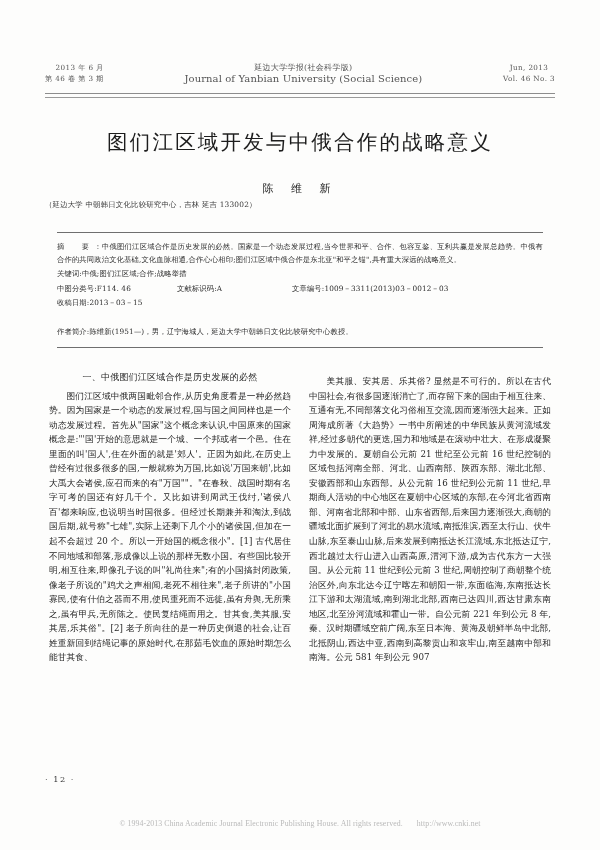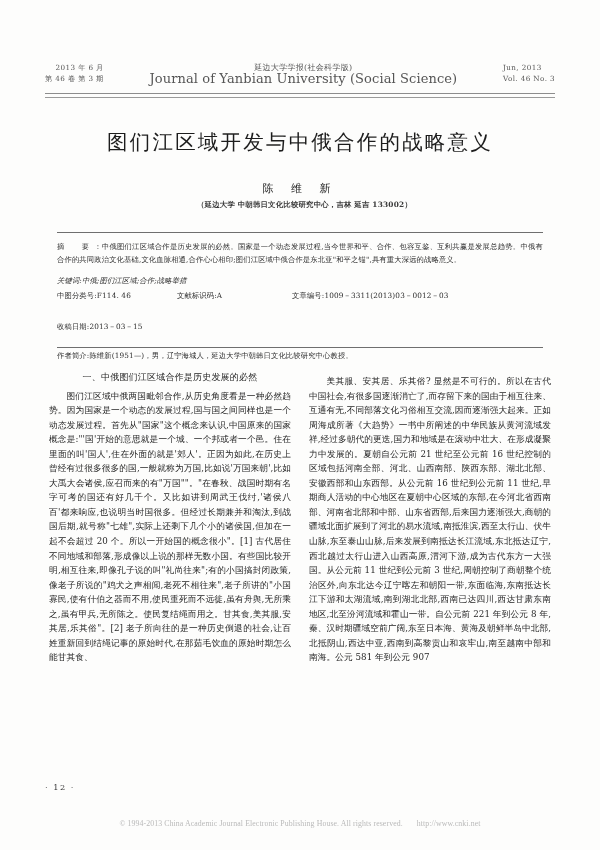--- a/index.html
+++ b/index.html
@@ -34,27 +34,27 @@
     justify-content: space-between;
     color: #555;
   }
   .runhead-col {
     font-size: 7.2px;
     line-height: 11px;
     white-space: nowrap;
   }
   .runhead-left { text-align: right; flex: 0 0 auto; }
   .runhead-center { text-align: center; flex: 1 1 auto; }
-  .runhead-right { text-align: left; flex: 0 0 auto; }
+  .runhead-right { text-align: center; flex: 0 0 auto; }
   .runhead-center .cn {
     font-size: 8px;
     letter-spacing: .3px;
   }
   .runhead-center .en {
-    font-size: 13px;
+    font-size: 10px;
     letter-spacing: .1px;
   }
   .runhead-left .l1, .runhead-right .l1 { letter-spacing: .4px; }
   .runhead-left .l2, .runhead-right .l2 { letter-spacing: .4px; }
 
   .rule-double {
     position: absolute;
     left: 45px;
     right: 45px;
     top: 93px;
@@ -83,25 +83,23 @@
     text-align: center;
     font-size: 11px;
     letter-spacing: 7px;
     color: #222;
   }
   .affil {
     position: absolute;
     left: 45px;
     right: 36px;
     top: 200px;
-    text-align: center;
     font-size: 7.4px;
     letter-spacing: .2px;
     color: #3a3a3a;
-    font-weight: bold;
   }
 
   .rule-thin-top {
     position: absolute;
     left: 57px;
     right: 57px;
     top: 232px;
     border-top: 1.3px solid #6f6f6f;
   }
   .rule-thin-bottom {
@@ -123,30 +121,30 @@
     color: #2c2c2c;
     text-align: justify;
     letter-spacing: .15px;
   }
   .meta .abstract {
     text-indent: 0;
   }
   .meta .abstract .lbl {
     letter-spacing: 5px;
   }
-  .meta .kw { margin-top: 8px; font-style: italic; }
+  .meta .kw { margin-top: 1px; }
   .meta .codes {
     display: flex;
     gap: 0;
     margin-top: 1px;
   }
   .meta .codes span.c1 { flex: 0 0 120px; }
   .meta .codes span.c2 { flex: 0 0 115px; }
   .meta .codes span.c3 { flex: 1 1 auto; }
-  .meta .recv { margin-top: 18px; }
+  .meta .recv { margin-top: 1px; }
   .meta .bio { margin-top: 16px; }
 
   
   .columns {
     position: absolute;
     left: 45px;
     right: 45px;
     top: 370px;
     bottom: 92px;
     display: flex;
@@ -170,21 +168,21 @@
     color: #1f1f1f;
   }
   .para {
     text-indent: 2em;
     margin: 4px;
   }
 
   .folio {
     position: absolute;
     left: 45px;
-    bottom: 58px;
+    bottom: 66px;
     font-size: 8.2px;
     letter-spacing: 1.5px;
     color: #333;
   }
 
   
   .footer {
     position: absolute;
     left: 30px;
     right: 30px;

